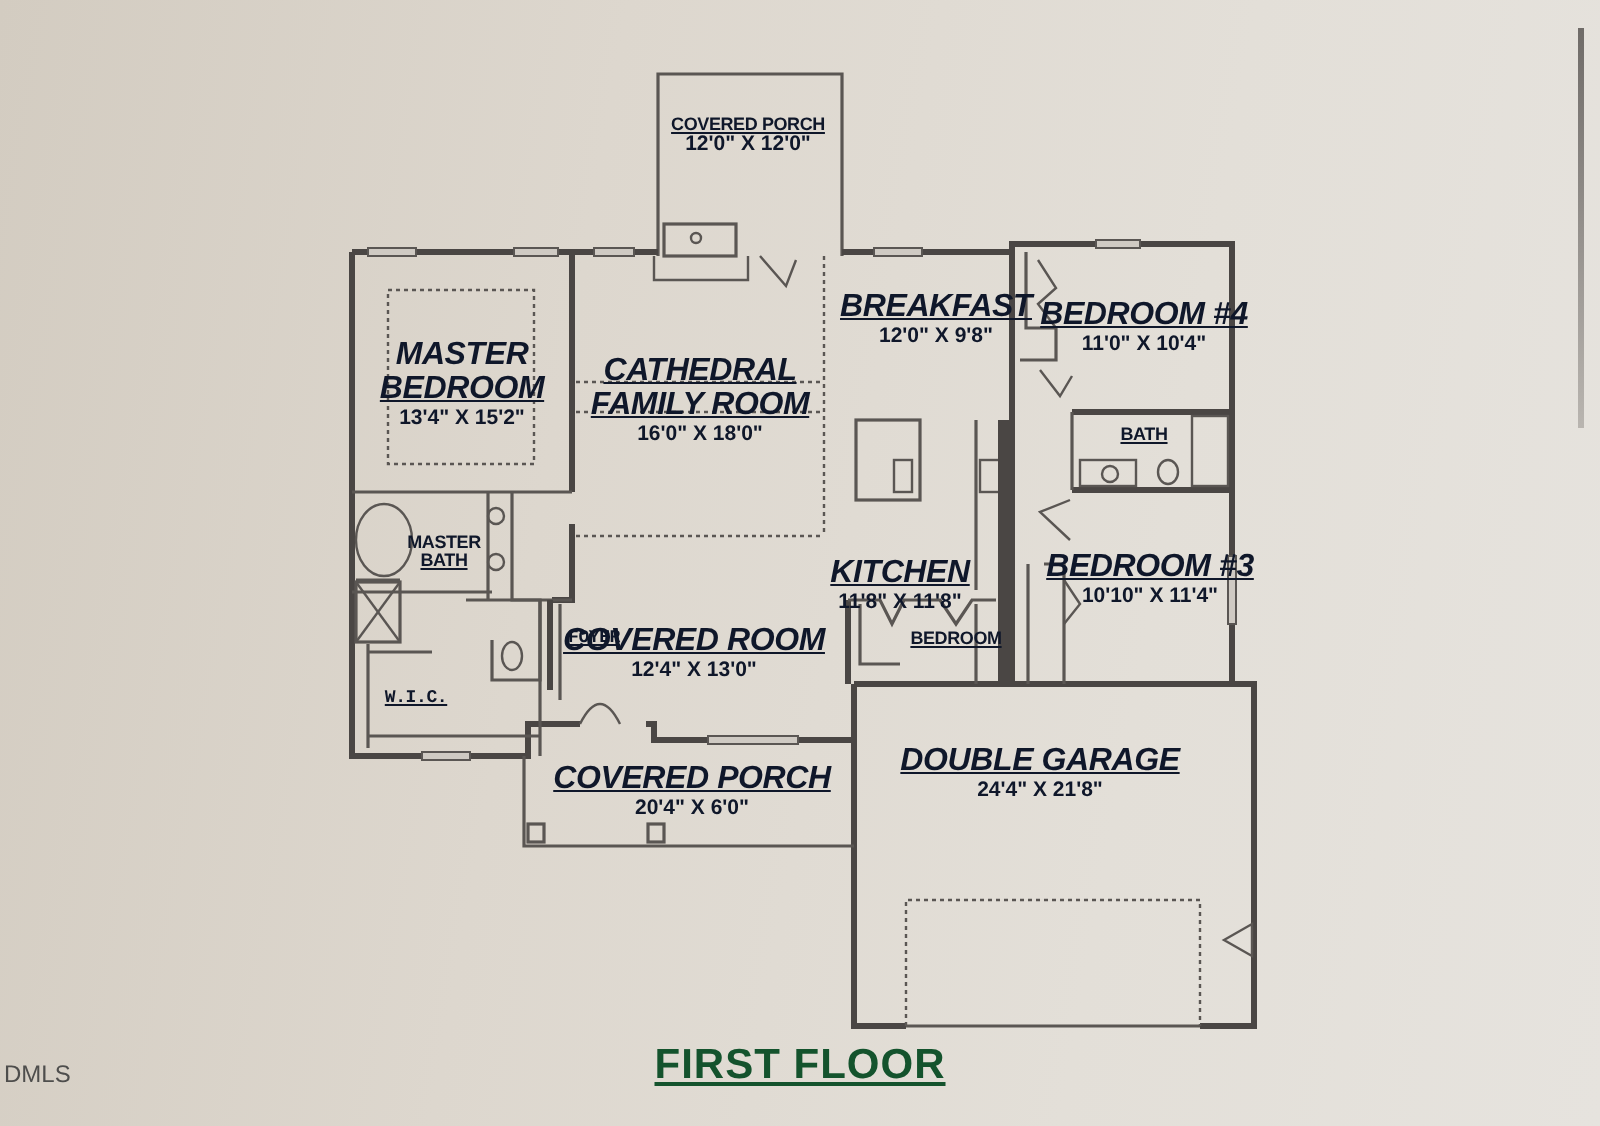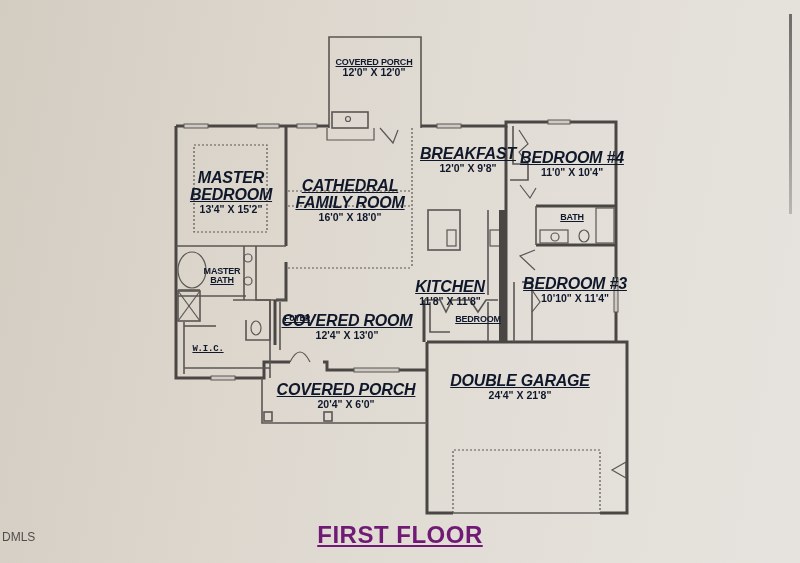--- a/index.html
+++ b/index.html
@@ -27,22 +27,22 @@
     position:absolute; text-align:center; color:#0f172a;
     font-family:"Liberation Sans", sans-serif; font-weight:bold;
     line-height:1.05; white-space:nowrap; transform:translateX(-50%);
   }
   .lbl .name { font-size:10px; text-decoration:underline; display:block; letter-spacing:-0.2px; }
   .lbl .dim { font-size:10.5px; display:block; }
   .lbl.big .name { font-size:16px;font-style:italic; }
   .lbl.small .name { font-size:9px; }
   .title {
     position:absolute; left:400px; top:521px; transform:translateX(-50%);
-    font-family:"Liberation Sans", sans-serif; font-weight:bold; font-size:24px;
-    color:#701a75; text-decoration:underline; letter-spacing:0.5px;
+    font-family:"Liberation Sans", sans-serif; font-weight:bold; font-size:21px;
+    color:#14532d; text-decoration:underline; letter-spacing:0.5px;
   }
   .watermark {
     position:absolute; left:2px; top:530px; font-size:12px; color:#404040;
     font-family:"Liberation Sans", sans-serif; opacity:0.9;
   }
 </style>
 </head>
 <body>
 
 <div class="paper"></div>

